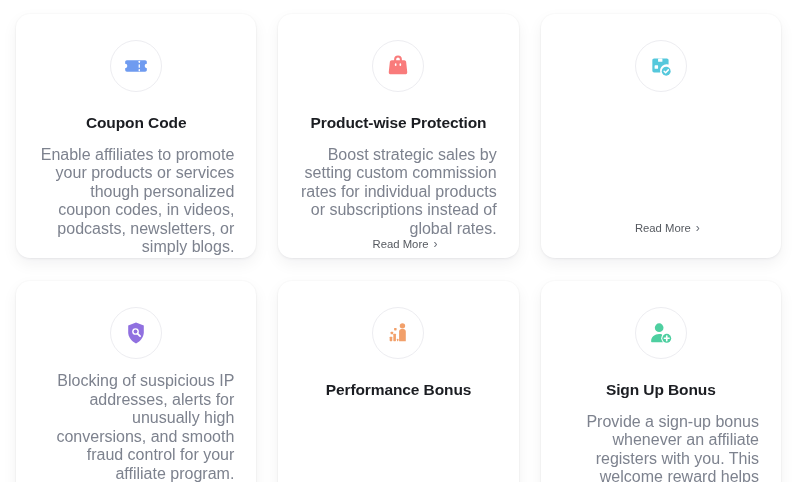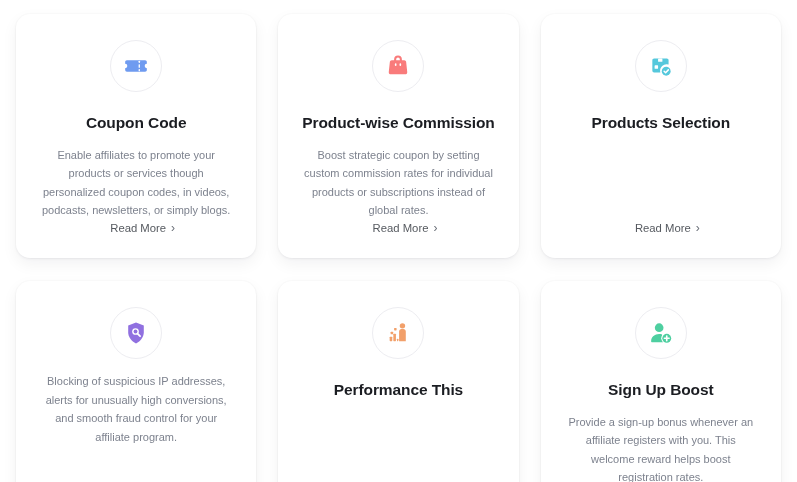--- a/index.html
+++ b/index.html
@@ -26,21 +26,21 @@
   .feature-card {
     background: #ffffff;
     border-radius: 14px;
     box-shadow: 0 1px 3px rgba(17, 24, 39, 0.055),
                 0 6px 16px rgba(17, 24, 39, 0.055),
                 0 0 0 1px rgba(17, 24, 39, 0.012);
     padding: 26px 22px 20px 22px;
     display: flex;
     flex-direction: column;
     align-items: center;
-    text-align: center;
+    text-align: right;
     overflow: hidden;
   }
 
   .icon-circle {
     width: 52px;
     height: 52px;
     border-radius: 50%;
     border: 1px solid #ededf1;
     background: #ffffff;
     display: flex;
@@ -55,21 +55,21 @@
     margin-top: 22px;
     font-size: 15.5px;
     font-weight: 700;
     color: #1b1d22;
     letter-spacing: -0.1px;
     line-height: 1.2;
   }
 
   .card-desc {
     margin-top: 13px;
-    font-size: 11px;
+    font-size: 16px;
     line-height: 18.5px;
     color: #7d828e;
     max-width: 200px;
   }
 
   .read-more {
     margin-top: auto;
     margin-bottom: 4px;
     font-size: 11.3px;
     color: #55595f;
@@ -116,42 +116,41 @@
   <div class="feature-card">
     <div class="icon-circle">
       <svg width="26" height="26" viewBox="0 0 24 24" aria-hidden="true">
         <path fill="#f97b7b" d="M8.4 6.6V5.9a3.6 3.6 0 0 1 7.2 0v.7h2.2c.9 0 1.6.66 1.7 1.54l1 9.1A2.2 2.2 0 0 1 18.3 19.7H5.7a2.2 2.2 0 0 1-2.2-2.46l1-9.1A1.7 1.7 0 0 1 6.2 6.6h2.2Zm1.9 0h3.4v-.7a1.7 1.7 0 0 0-3.4 0v.7Z"></path>
         <g fill="#ffffff">
           <rect x="9.1" y="9.4" width="1.5" height="2.7" rx="0.75"></rect>
           <rect x="13.4" y="9.4" width="1.5" height="2.7" rx="0.75"></rect>
         </g>
       </svg>
     </div>
-    <div class="card-title">Product-wise Commission</div>
-    <div class="card-desc">Boost strategic coupon by setting custom commission rates for individual products or subscriptions instead of global rates.</div>
+    <div class="card-title">Product-wise Protection</div>
+    <div class="card-desc">Boost strategic sales by setting custom commission rates for individual products or subscriptions instead of global rates.</div>
     <a class="read-more" href="#">
       <span>Read More</span>
       <span class="chev">›</span>
     </a>
   </div>
 
   <div class="feature-card">
     <div class="icon-circle">
       <svg width="26" height="26" viewBox="0 0 24 24" aria-hidden="true">
         <path fill="#55c8dc" d="M4 6.6c0-.9.7-1.6 1.6-1.6h11.8c.9 0 1.6.7 1.6 1.6v4.1a6 6 0 0 0-7.6 7.3H5.6A1.6 1.6 0 0 1 4 16.4V6.6Z"></path>
         <g fill="#ffffff">
           <rect x="9.3" y="5" width="4" height="3.1" rx="0.5"></rect>
           <rect x="6.1" y="11.4" width="3.2" height="3.2" rx="0.6"></rect>
         </g>
         <circle cx="16.8" cy="16.8" r="5" fill="#ffffff"></circle>
         <circle cx="16.8" cy="16.8" r="4.1" fill="#55c8dc"></circle>
         <path d="M14.9 16.85l1.35 1.35 2.5-2.6" stroke="#ffffff" stroke-width="1.4" fill="none" stroke-linecap="round" stroke-linejoin="round"></path>
       </svg>
     </div>
-    <div class="card-title">Products Selection</div>
     <a class="read-more" href="#">
       <span>Read More</span>
       <span class="chev">›</span>
     </a>
   </div>
 
   <div class="feature-card">
     <div class="icon-circle">
       <svg width="26" height="26" viewBox="0 0 24 24" aria-hidden="true">
         <path fill="#9070e0" d="M12 2.3 4.8 5.1v6.2c0 4.4 3 8.4 7.2 10.4 4.2-2 7.2-6 7.2-10.4V5.1L12 2.3Z"></path>
@@ -171,37 +170,37 @@
           <circle cx="16.1" cy="5.4" r="2.5"></circle>
           <path d="M13 10.6c0-1.2 1-2.2 2.2-2.2h1.8c1.2 0 2.2 1 2.2 2.2v8.9h-6.2v-8.9Z"></path>
           <rect x="4.3" y="15.5" width="2.4" height="4" rx="0.5"></rect>
           <rect x="7.7" y="12.6" width="2.4" height="6.9" rx="0.5"></rect>
           <rect x="5.2" y="10.8" width="2.3" height="2.3" rx="0.5"></rect>
           <rect x="8.4" y="7.3" width="2.3" height="2.3" rx="0.5"></rect>
           <rect x="11.1" y="17.3" width="1.2" height="2.2" rx="0.4"></rect>
         </g>
       </svg>
     </div>
-    <div class="card-title">Performance This</div>
+    <div class="card-title">Performance Bonus</div>
 
   </div>
 
   <div class="feature-card">
     <div class="icon-circle">
       <svg width="26" height="26" viewBox="0 0 24 24" aria-hidden="true">
         <g fill="#4ecfa0">
           <circle cx="10.3" cy="7.1" r="4"></circle>
           <path d="M2.9 19.4c0-3.6 3.3-6.4 7.4-6.4 1 0 1.9.15 2.75.43a5.6 5.6 0 0 0 5.1 7.1c.25 0 .5-.015.74-.05v.03H3.5a.6.6 0 0 1-.6-.6v-.51Z"></path>
         </g>
         <circle cx="17.3" cy="16.9" r="5.1" fill="#ffffff"></circle>
         <circle cx="17.3" cy="16.9" r="4.1" fill="#4ecfa0"></circle>
         <g stroke="#ffffff" stroke-width="1.5" stroke-linecap="round">
           <path d="M17.3 14.75v4.3"></path>
           <path d="M15.15 16.9h4.3"></path>
         </g>
       </svg>
     </div>
-    <div class="card-title">Sign Up Boost</div>
+    <div class="card-title">Sign Up Bonus</div>
     <div class="card-desc">Provide a sign-up bonus whenever an affiliate registers with you. This welcome reward helps boost registration rates.</div>
 
   </div>
 
 </div>
 
 </body></html>

